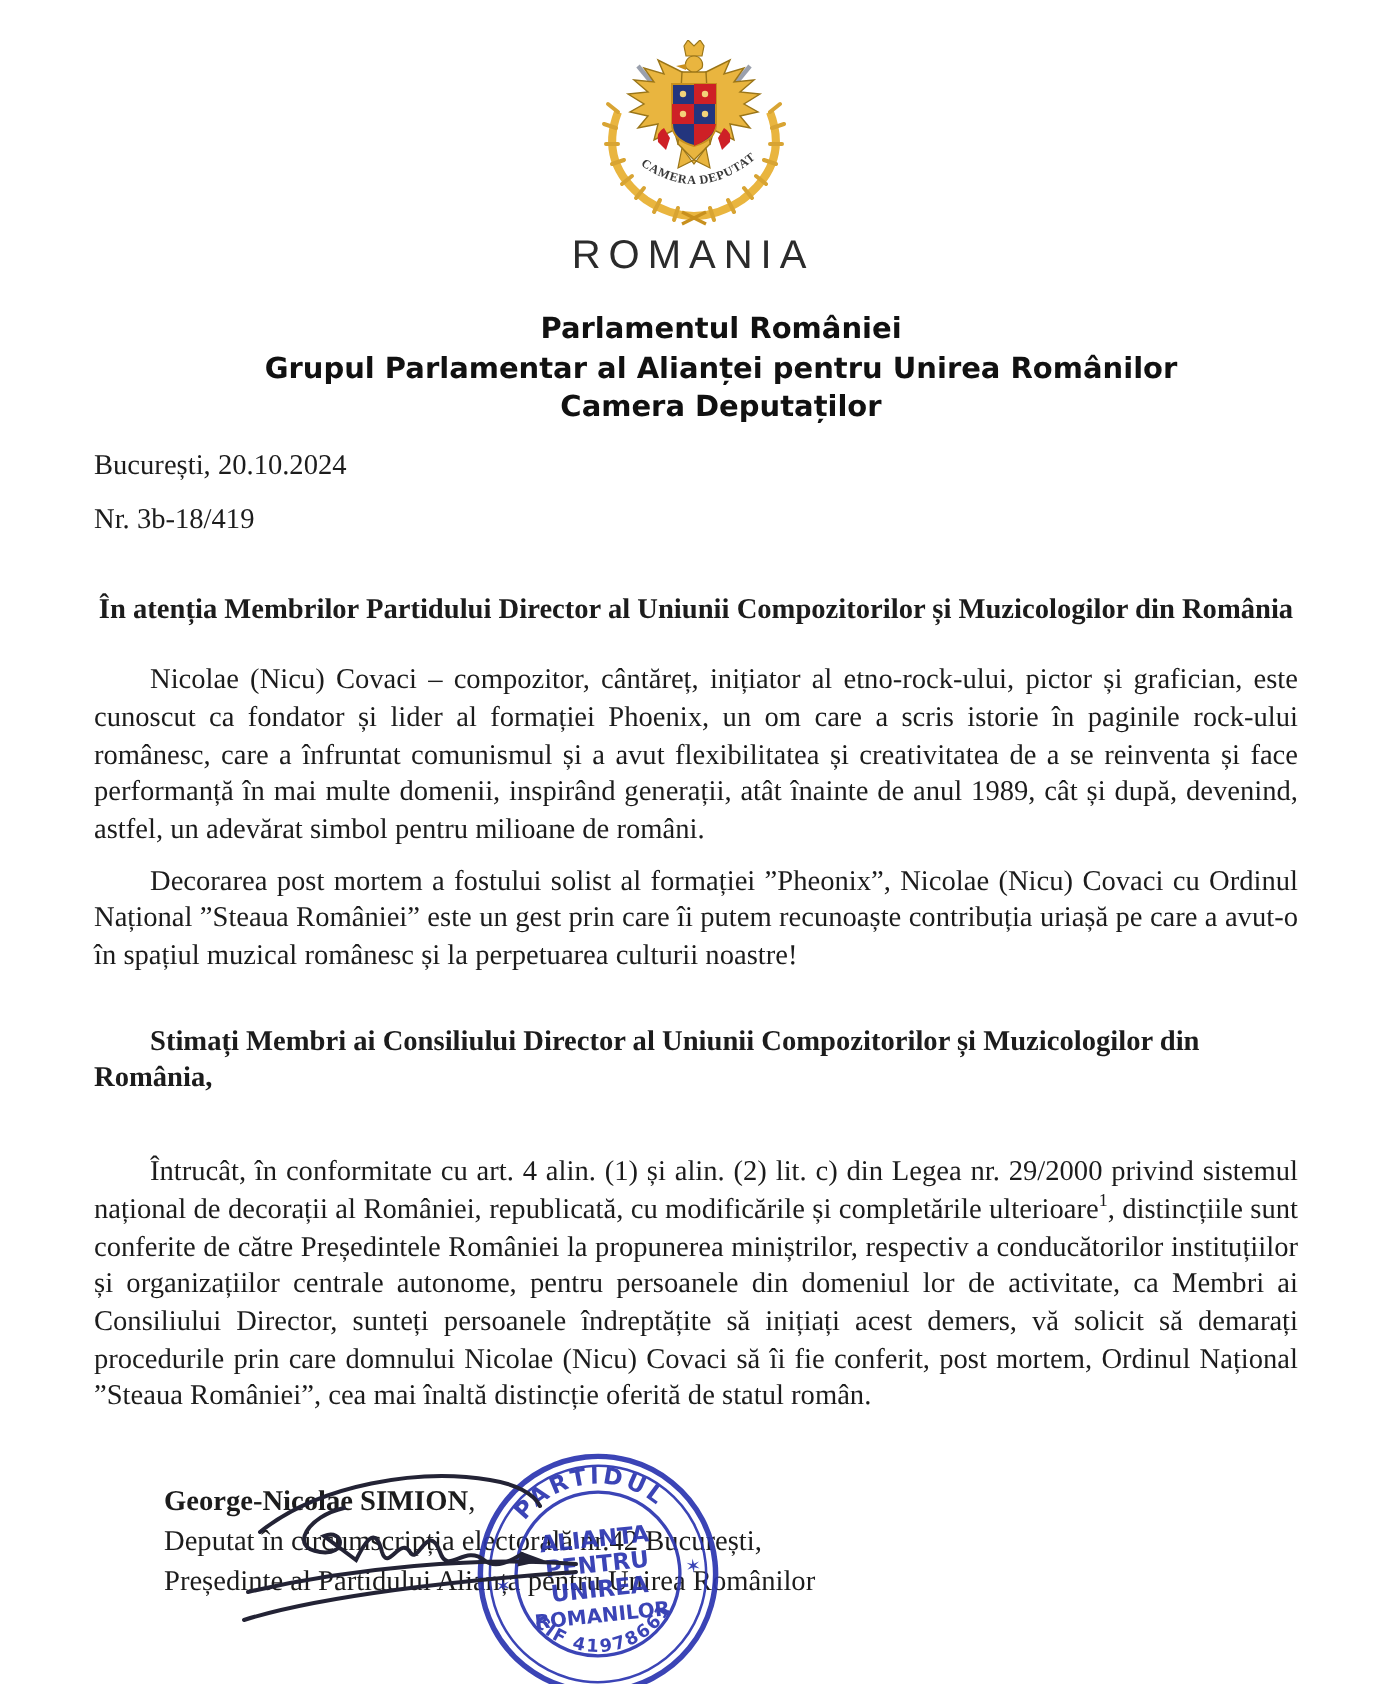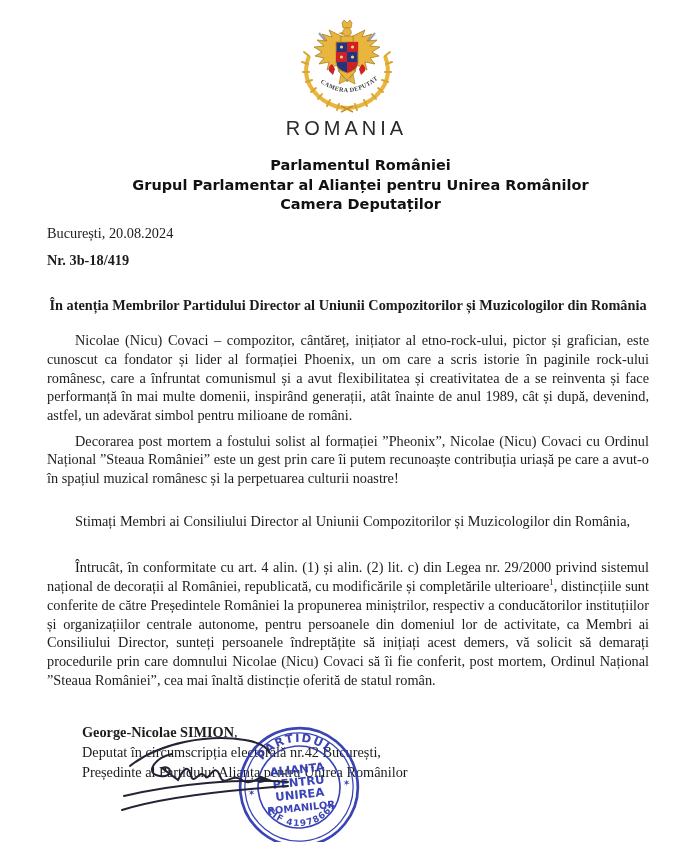--- a/index.html
+++ b/index.html
@@ -28,36 +28,36 @@
     text-align: center;
     font-family: "DejaVu Sans", "Liberation Sans", sans-serif;
     font-weight: bold;
     font-size: 14.5px; line-height: 19.5px; color: #111; padding-left: 28px;
   }
   .content {
     position: absolute; top: 224px; left: 47px; width: 602px;
     font-size: 14.3px; line-height: 18.7px;
   }
   .meta-line { margin-bottom: 8px; }
-  .meta-line.second { margin-bottom: 0; font-weight: bold; }
+  .meta-line.second { margin-bottom: 0; }
   .subject {
     margin-top: 27px;
     text-align: center;
     font-weight: bold;
     font-size: 14.3px;
   }
   p.body-par {
     margin-top: 16px;
     text-align: justify;
     text-indent: 28px;
   }
   p.body-par.tight { margin-top: 7px; }
   .salutation {
     margin-top: 24px;
-    font-weight: normal;
+    font-weight: bold;
     text-indent: 28px;
   }
   p.body-par.after-salutation { margin-top: 28px; }
   sup.fnref { font-size: 9px; vertical-align: super; line-height: 0; }
   .thanks { margin-top: 25px; padding-left: 35px; }
   .signer { margin-top: 33px; padding-left: 35px; line-height: 20px; }
   .signer .name { font-weight: bold; }
   .signature-area {
     position: absolute; left: 120px; top: 716px;
     width: 260px; height: 126px;
@@ -123,21 +123,21 @@
 
   <div class="romania-label">ROMANIA</div>
 
   <div class="letterhead">
     <div>Parlamentul României</div>
     <div>Grupul Parlamentar al Alianței pentru Unirea Românilor</div>
     <div>Camera Deputaților</div>
   </div>
 
   <div class="content">
-    <div class="meta-line">București, 20.08.2024</div>
+    <div class="meta-line">București, 20.10.2024</div>
     <div class="meta-line second">Nr. 3b-18/419</div>
 
     <div class="subject">În atenția Membrilor Partidului Director al Uniunii Compozitorilor și Muzicologilor din România</div>
 
     <p class="body-par">Nicolae (Nicu) Covaci – compozitor, cântăreț, inițiator al etno-rock-ului, pictor și grafician, este cunoscut ca fondator și lider al formației Phoenix, un om care a scris istorie în paginile rock-ului românesc, care a înfruntat comunismul și a avut flexibilitatea și creativitatea de a se reinventa și face performanță în mai multe domenii, inspirând generații, atât înainte de anul 1989, cât și după, devenind, astfel, un adevărat simbol pentru milioane de români.</p>
 
     <p class="body-par tight">Decorarea post mortem a fostului solist al formației ”Pheonix”, Nicolae (Nicu) Covaci cu Ordinul Național ”Steaua României” este un gest prin care îi putem recunoaște contribuția uriașă pe care a avut-o în spațiul muzical românesc și la perpetuarea culturii noastre!</p>
 
     <div class="salutation">Stimați Membri ai Consiliului Director al Uniunii Compozitorilor și Muzicologilor din România,</div>
 

